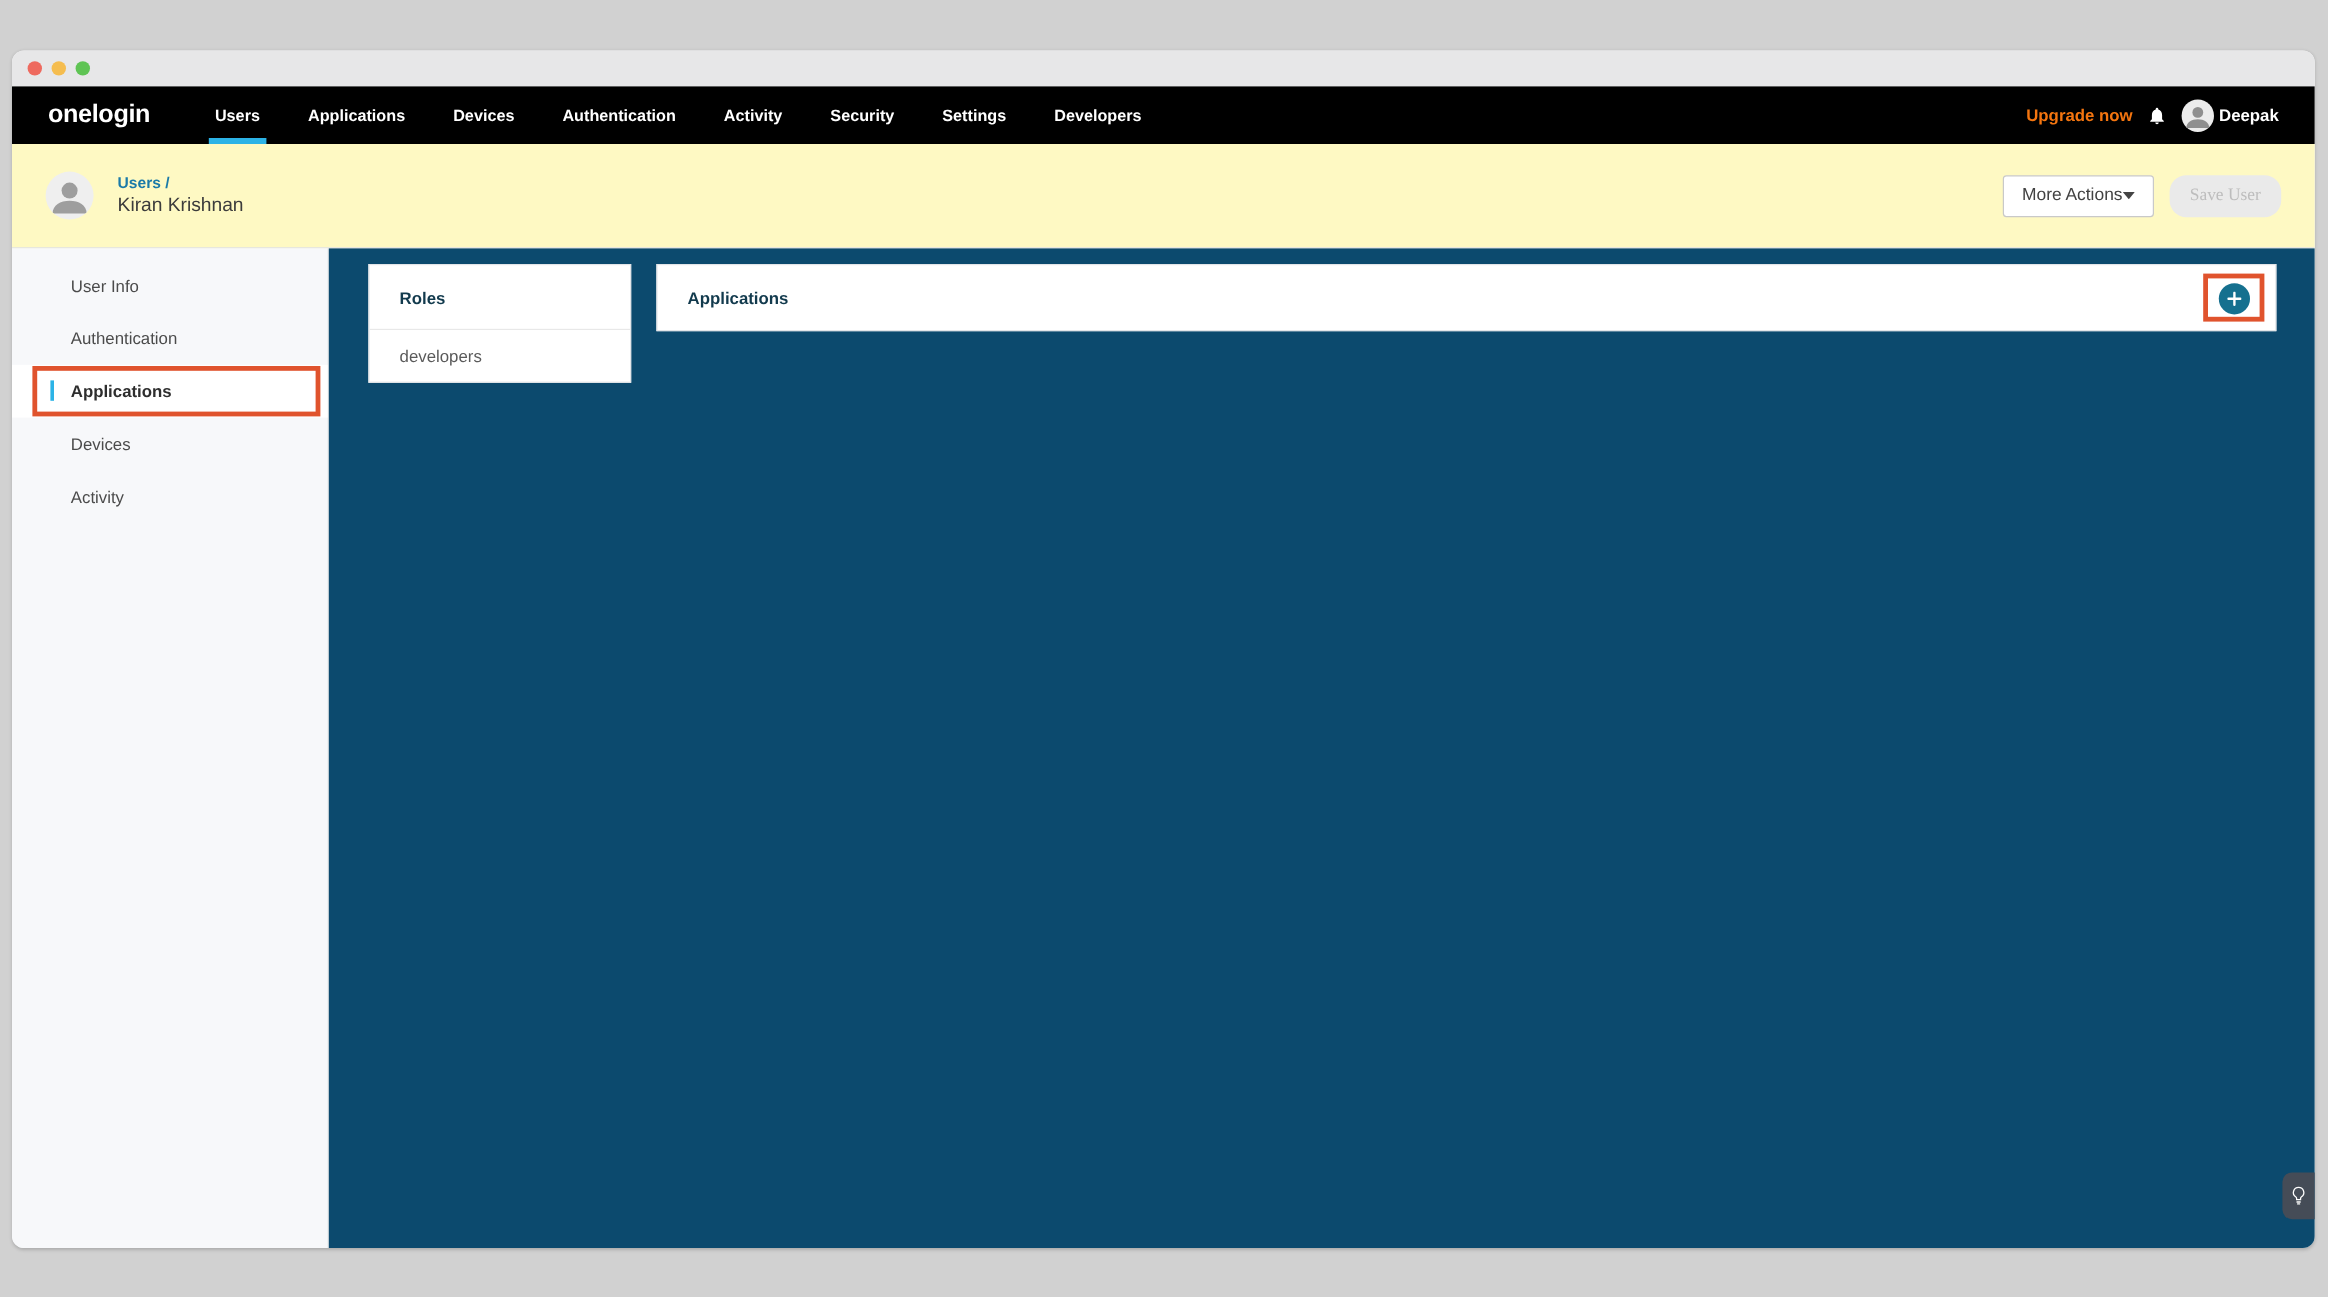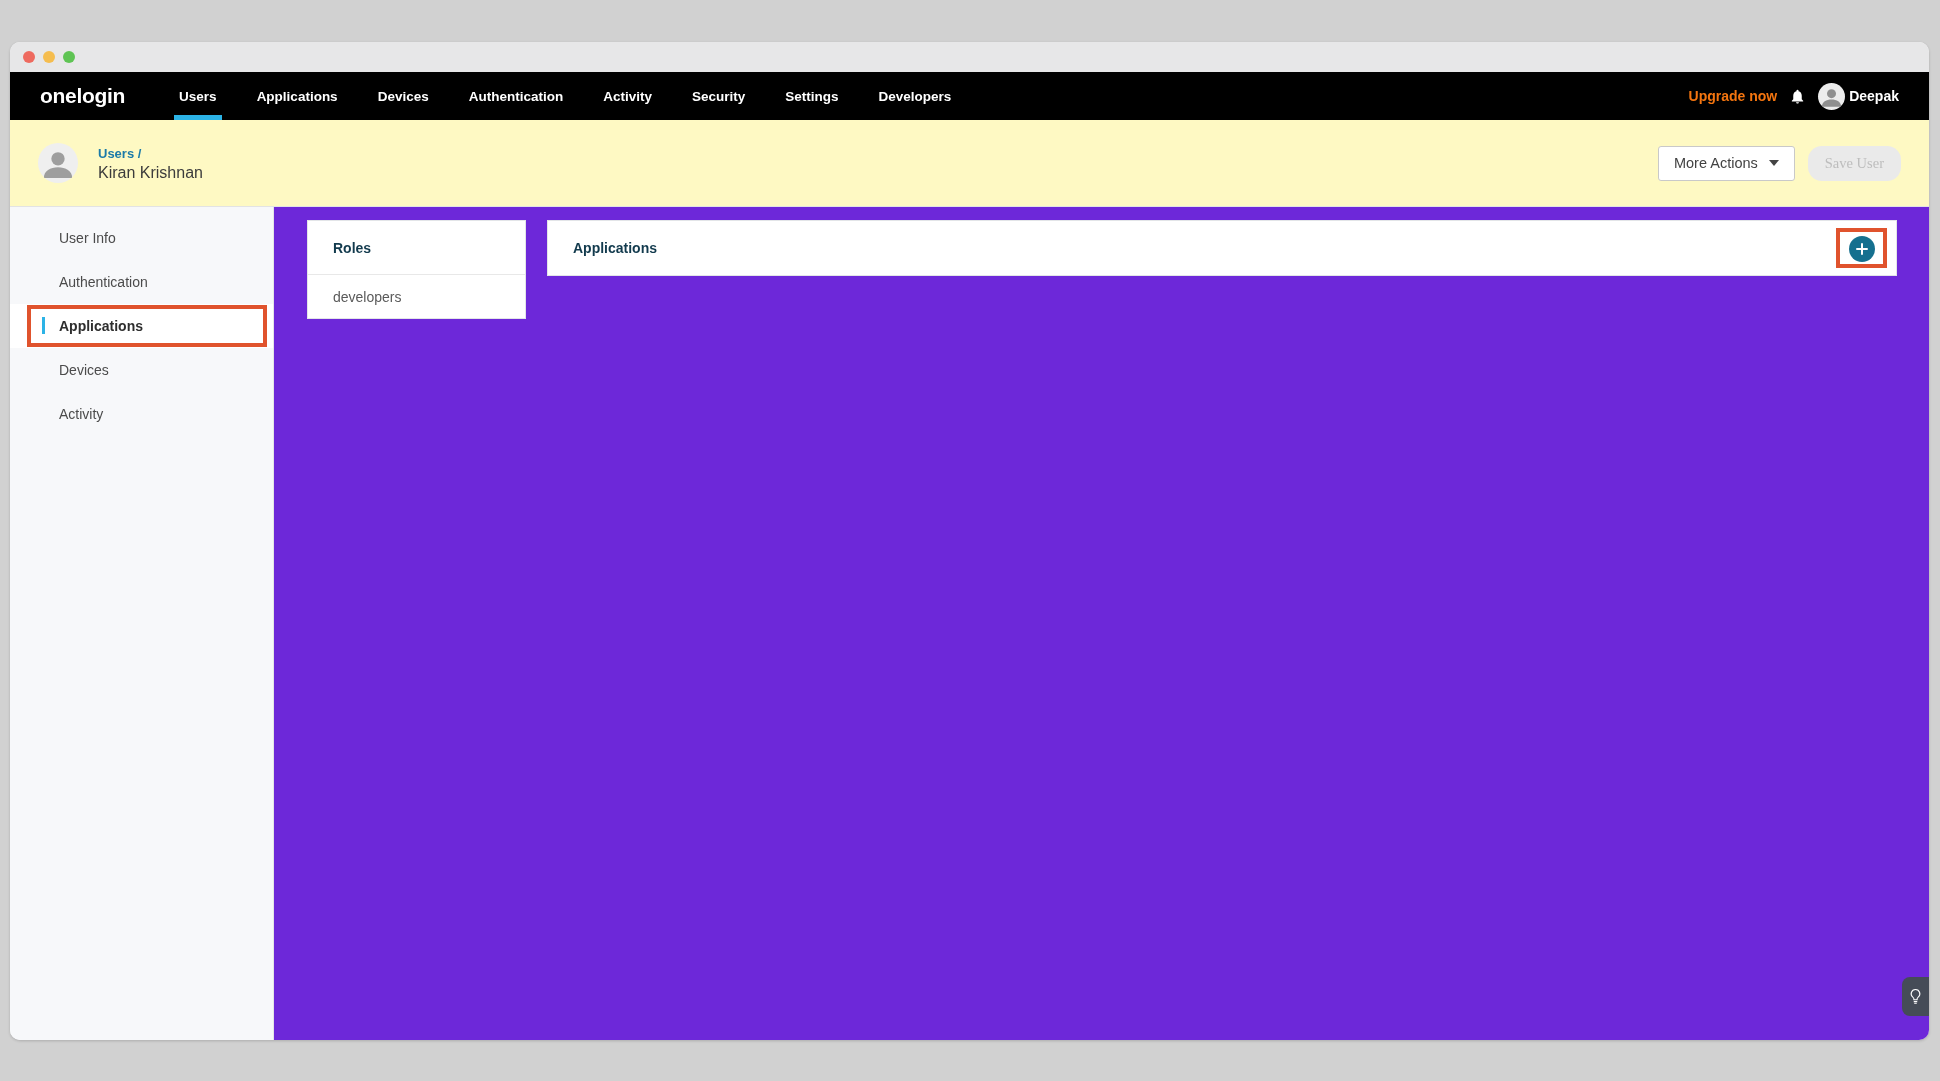--- a/index.html
+++ b/index.html
@@ -32,30 +32,30 @@
   .upgrade { color:#f4750f; font-size:14px; font-weight:bold; cursor:pointer; white-space:nowrap; }
   .bell { display:flex; align-items:center; cursor:pointer; }
   .avatar-sm { width:27px; height:27px; border-radius:50%; background:#ececec; overflow:hidden; display:flex; align-items:flex-end; justify-content:center; cursor:pointer; flex:none; }
   .username { font-size:14px; font-weight:bold; margin-left:-8px; cursor:pointer; }
   
   .page-header { height:87px; background:#fef9c3; border-bottom:1px solid #e2e3e4; display:flex; align-items:center; padding:0 28px; flex:none; }
   .avatar-lg { width:40px; height:40px; border-radius:50%; background:#efefef; overflow:hidden; display:flex; align-items:flex-end; justify-content:center; margin-right:20px; flex:none; }
   .breadcrumb { color:#1a7aa8; font-size:13px; font-weight:600; text-decoration:none; display:inline-block; margin-bottom:3px; cursor:pointer; }
   .page-title { font-size:16px; font-weight:400; color:#3c3c3c; line-height:1.15; }
   .header-actions { margin-left:auto; display:flex; gap:13px; align-items:center; }
-  .btn-more { height:35px; padding:0 15px; background:#fff; border:1px solid #c9c9c9; border-radius:3px; font-size:14.5px; color:#424242; display:flex; align-items:center; gap:11px; cursor:pointer; font-family:inherit; }
+  .btn-more { height:35px; padding:0 15px; background:#fff; border:1px solid #c9c9c9; border-radius:3px; font-size:14.5px; color:#424242; display:flex; align-items:center; cursor:pointer; font-family:inherit; }
   .btn-save { height:35px; padding:0 17px; background:#eaeaea; border:none; border-radius:14px; font-size:14.5px; color:#bdbdbd; font-family:Liberation Serif, serif; }
   
   .content { flex:1; display:flex; position:relative; min-height:0; }
   .sidebar { width:264px; background:#f7f8fa; border-right:1px solid #e4e5e7; padding-top:9px; flex:none; }
   .side-item { height:44px; display:flex; align-items:center; padding-left:49px; font-size:14px; color:#4b4b4b; position:relative; cursor:pointer; }
   .side-item.active { background:#fff; font-weight:bold; color:#2e2e2e; }
   .side-item.active .active-bar { position:absolute; left:32px; top:13px; width:3px; height:17px; background:#2cb3e6; }
   .annotation-box-side { position:absolute; left:17px; right:6px; top:1px; bottom:1px; border:4px solid #e0532d; pointer-events:none; }
-  .main { flex:1; background:#6d28d9; padding:13px 32px 0 33px; position:relative; }
+  .main { flex:1; background:#0c4a6e; padding:13px 32px 0 33px; position:relative; }
   .cards-row { display:flex; gap:21px; align-items:flex-start; }
   .card { background:#fff; border:1px solid #e3e5e8; }
   .roles-card { width:219px; flex:none; }
   .card-header { height:54px; display:flex; align-items:center; padding:0 25px; font-size:14px; font-weight:bold; color:#123a4d; }
   .roles-card .card-header { border-bottom:1px solid #e8e8e8; }
   .card-row { height:43px; display:flex; align-items:center; padding:0 25px; font-size:14px; color:#5a5a5a; cursor:pointer; }
   .card-row + .card-row { border-top:1px solid #ededed; }
   .apps-card { flex:1; height:56px; position:relative; }
   .apps-card .card-header { height:54px; }
   .add-btn { position:absolute; right:21px; top:15px; width:26px; height:26px; border-radius:50%; background:#15708f; border:none; display:flex; align-items:center; justify-content:center; cursor:pointer; padding:0; }

